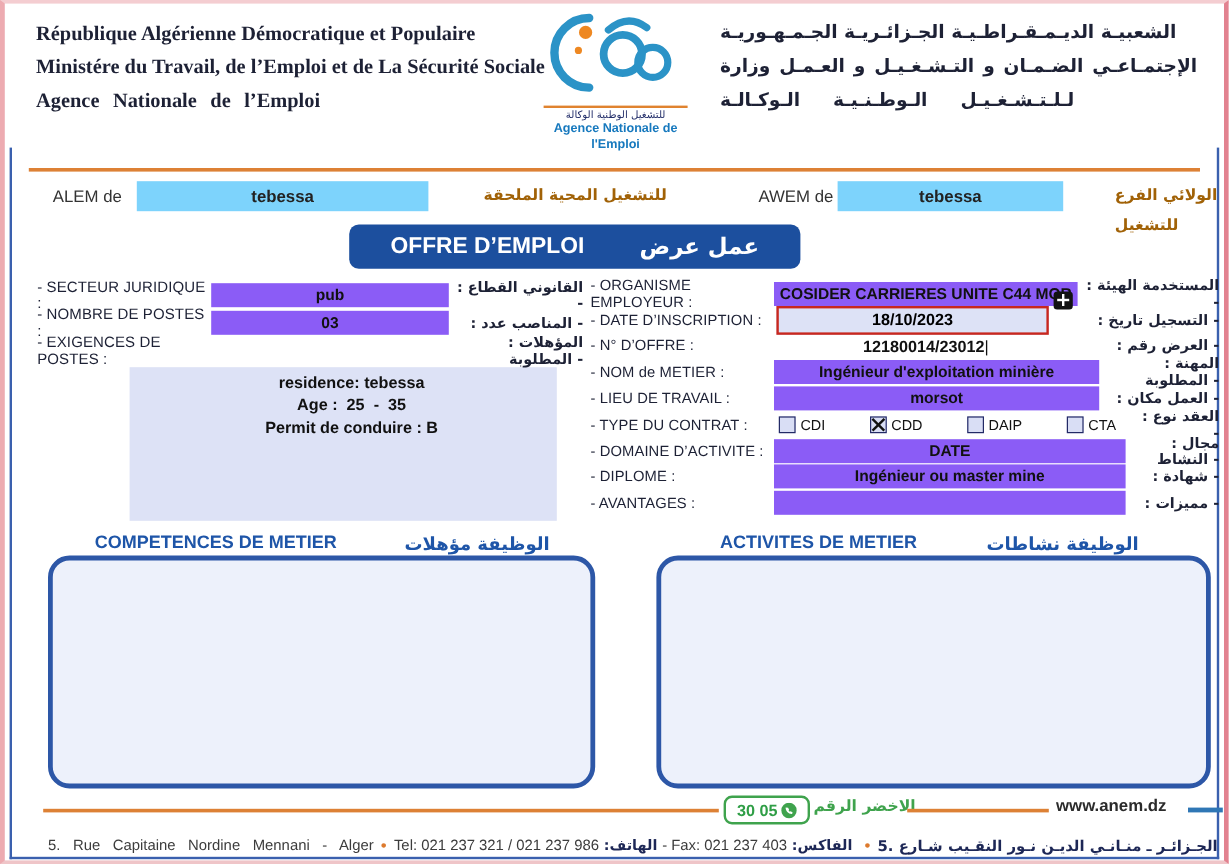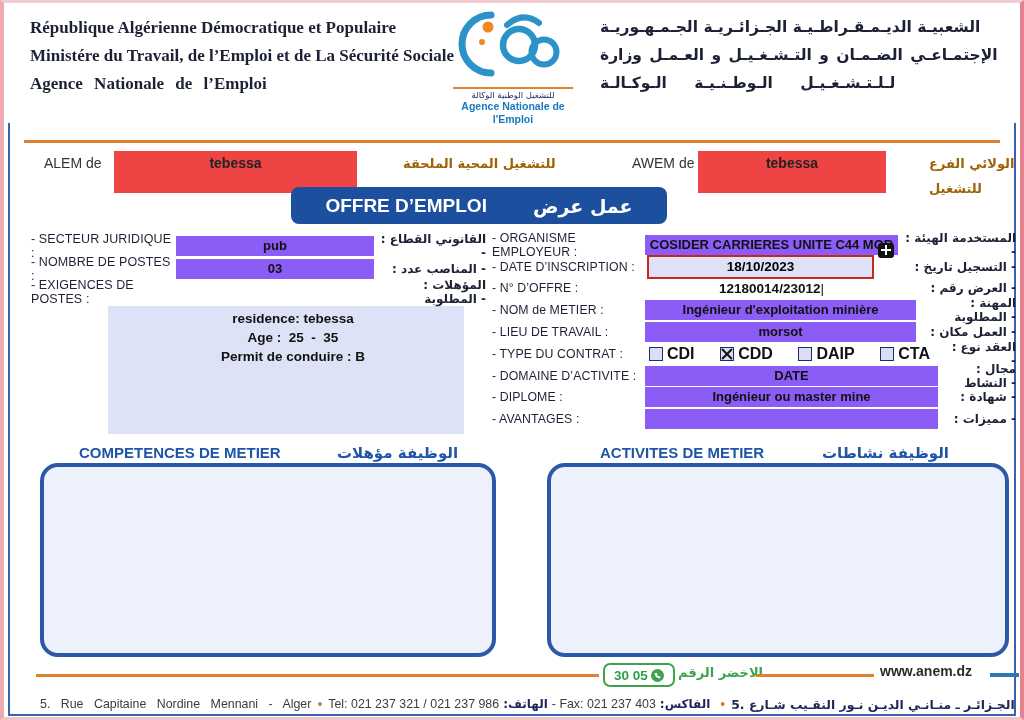--- a/index.html
+++ b/index.html
@@ -26,21 +26,21 @@
     font-size:15.5px;color:#1d2135;line-height:28px;}
   .hdr-ar .l2{word-spacing:2px;}
   .hdr-ar .l3{word-spacing:22px;}
 
   .top-sep{position:absolute;left:20px;right:20px;top:137px;height:3px;background:#dd8135;}
 
   
   .branch-row{position:absolute;left:0;right:0;top:148px;height:26px;font-size:14px;color:#222;}
   .branch-row>span{position:absolute;line-height:25px;}
   .b-lbl{color:#333;}
-  .b-fld{background:#ef4444;height:42px;text-align:center;font-weight:bold;}
+  .b-fld{background:#7dd3fc;height:25px;text-align:center;font-weight:bold;}
   .b-ar{font-weight:bold;font-size:13px;color:#a16207;margin-left:37px;}
   .alem-lbl{left:40px;}  .alem-fld{left:110px;width:243px;}  .alem-ar{left:362px;}
   .awem-lbl{left:628px;} .awem-fld{left:694px;width:188px;}  .awem-ar{left:888px;}
 
   
   .title-banner{position:absolute;left:287px;top:184px;width:376px;height:37px;
     background:#1c4f9e;border-radius:8px;color:#fff;display:flex;align-items:center;
     justify-content:center;gap:46px;font-weight:bold;font-size:19px;}
 
   
@@ -69,21 +69,21 @@
     height:20px;line-height:20px;text-align:center;font-weight:bold;font-size:13.5px;}
   .offre-val{flex:1;text-align:center;font-weight:bold;font-size:13.5px;color:#111;}
   .caret{font-weight:normal;}
 
   .cursor-icon{position:absolute;right:4px;top:8px;width:16px;height:15px;
     background:#121212;border-radius:3px;}
   .cursor-icon::before{content:"";position:absolute;left:3px;right:3px;top:6.5px;height:2px;background:#fff;}
   .cursor-icon::after{content:"";position:absolute;left:7px;top:2.5px;bottom:2.5px;width:2px;background:#fff;}
 
   .cb-row{flex:1;display:flex;align-items:center;padding:0 14px 0 4px;justify-content:space-between;}
-  .cb{display:flex;align-items:center;gap:4px;font-weight:bold;font-size:16px;color:#111;}
+  .cb{display:flex;align-items:center;gap:4px;font-weight:normal;font-size:12px;color:#111;}
   .cbbox{width:12px;height:12px;background:#d9def5;border:1.6px solid #232a66;position:relative;flex:none;}
   .cbbox.checked::before,.cbbox.checked::after{content:"";position:absolute;left:-1px;top:5px;
     width:14px;height:1.8px;background:#111;}
   .cbbox.checked::before{transform:rotate(45deg);}
   .cbbox.checked::after{transform:rotate(-45deg);}
 
   
   .sec{position:absolute;top:441px;font-weight:bold;font-size:15px;color:#1e55a8;}
   .sec-fr1{left:75px;}  .sec-ar1{left:333px;}
   .sec-fr2{left:596px;} .sec-ar2{left:818px;}

